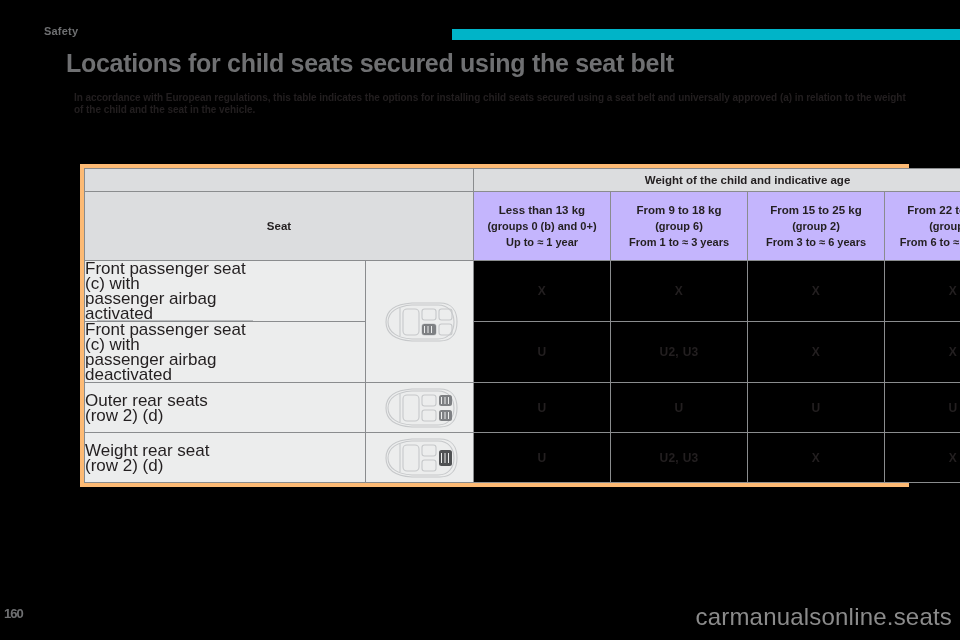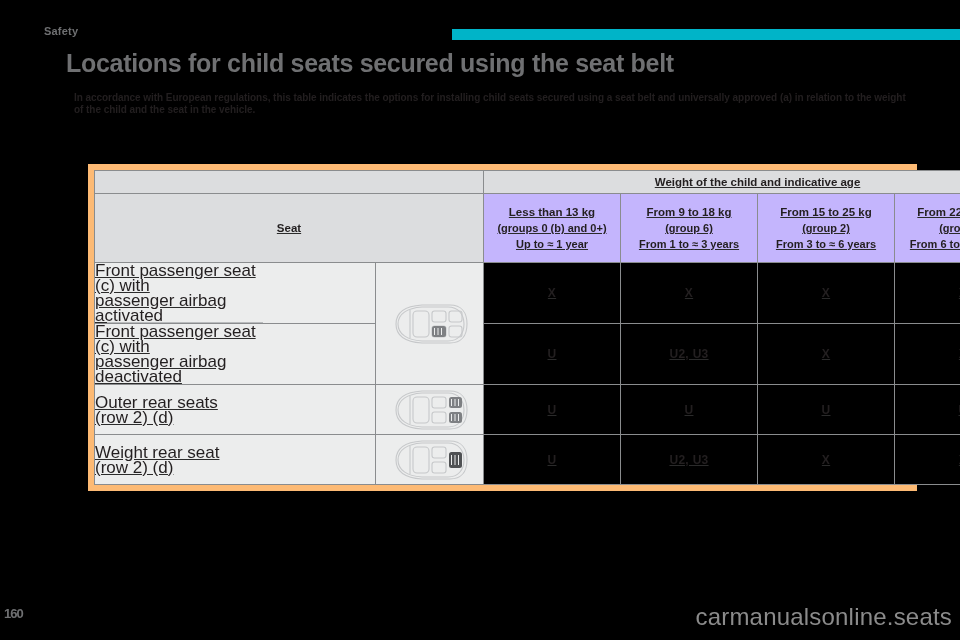--- a/index.html
+++ b/index.html
@@ -55,27 +55,26 @@
     font-weight: bold;
     line-height: 12px;
     color: #231f20;
     letter-spacing: -0.05px;
     margin-left: 8px;
   }
 
   
   .table-wrap {
     position: absolute;
-    left: 88px;
+    left: 80px;
     top: 164px;
     width: 829px;
-    border: 6px solid #fdba74;
+    border: 4px solid #fdba74;
     box-sizing: border-box;
     background: #000;
-    text-decoration: underline;
   }
   table.seat-table {
     border-collapse: collapse;
     width: 100%;
     table-layout: fixed;
   }
   table.seat-table td,
   table.seat-table th {
     border: 1px solid #8a8c8e;
     padding: 0;

